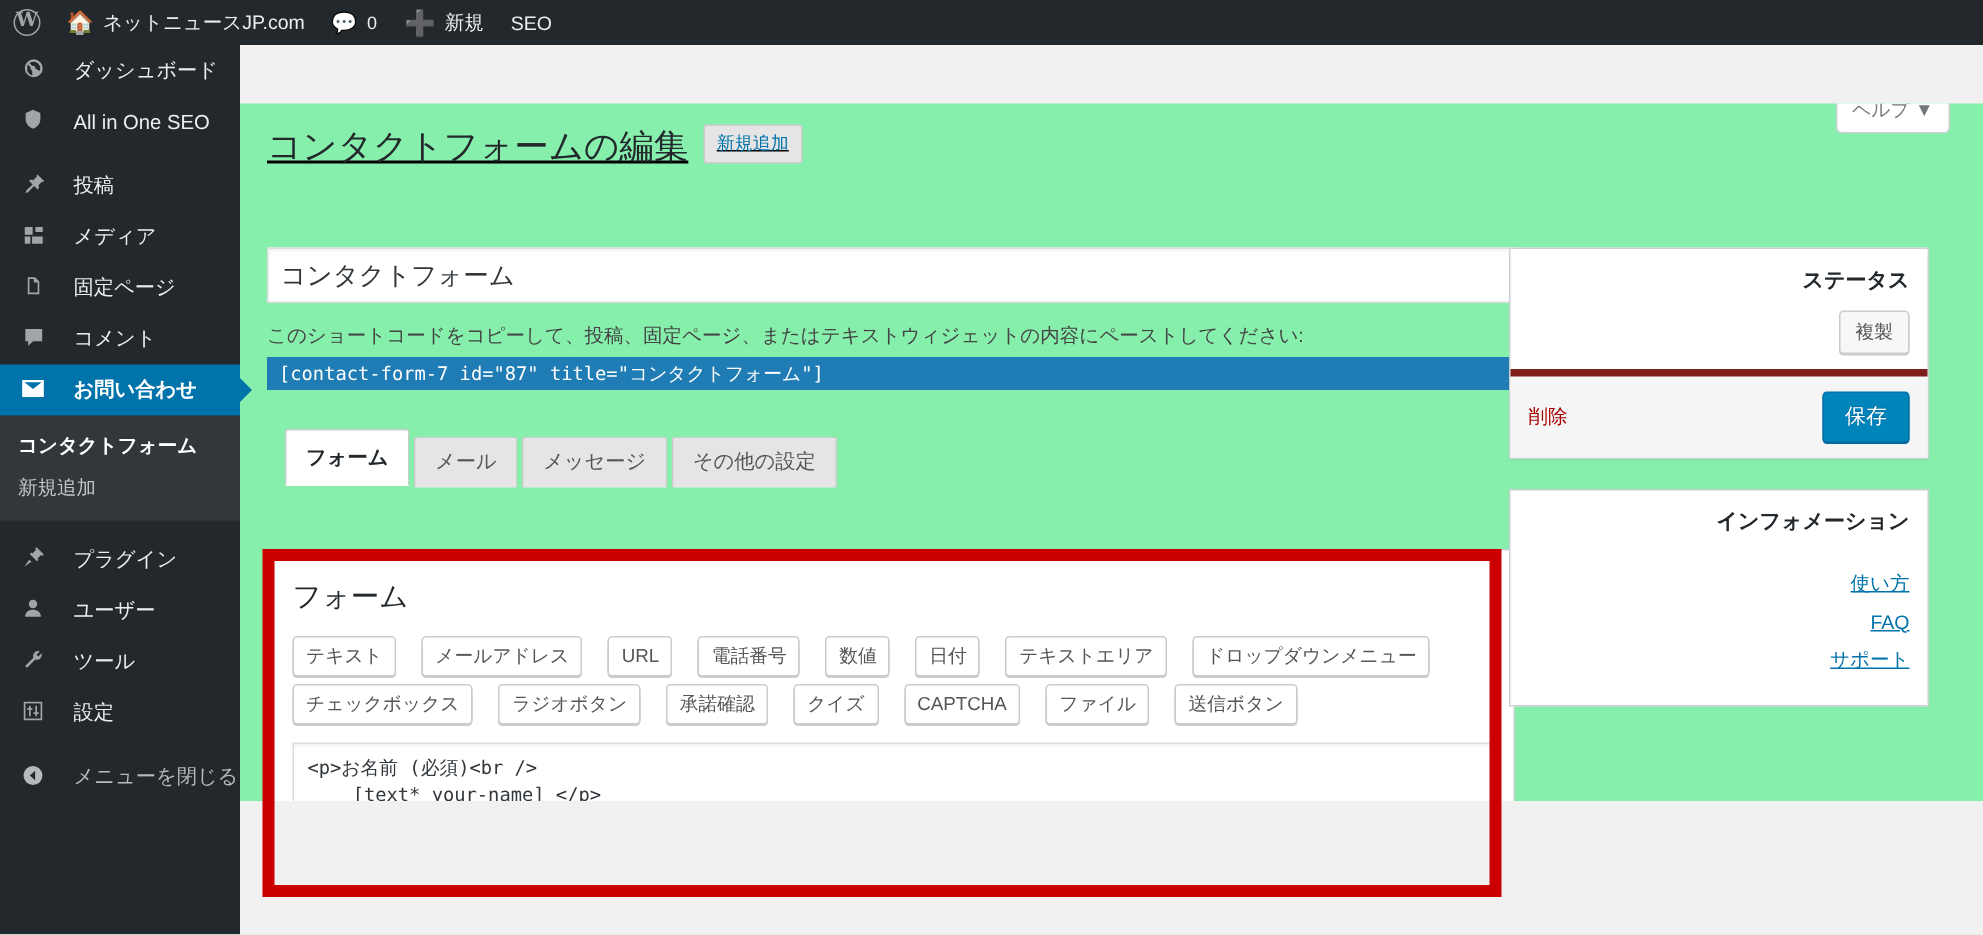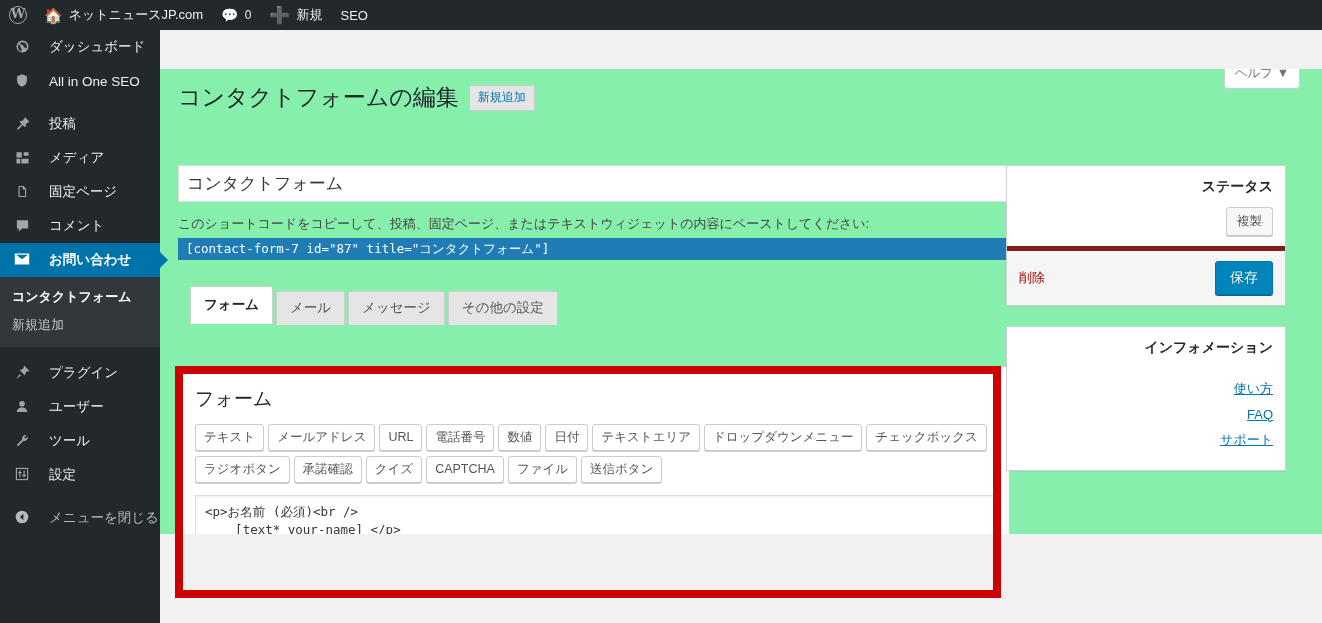--- a/index.html
+++ b/index.html
@@ -81,21 +81,21 @@
     position: absolute; top: 30px; left: 160px; width: 1162px; height: 465px;
     background: #86efac; overflow: hidden; margin-top: 39px;
   }
   #helptab {
     position: absolute; right: 22px; top: -8px;
     background: #fff; border: 1px solid #ccd0d4; border-top: none;
     padding: 4px 10px 5px 10px; font-size: 12.5px; color: #72777c;
     border-radius: 0 0 4px 4px; line-height: 1.4;
   }
   #page-head {
-    padding: 14px 12px 0 18px; display: flex; align-items: center; gap: 10px;
+    padding: 14px 12px 0 18px; display: flex; align-items: flex-start; gap: 10px; text-decoration: underline;
   }
   h1.page-title {
     margin: 0; font-size: 23px; font-weight: 400; color: #23282d;
     line-height: 1.3;
   }
   .page-title-action {
     display: inline-block; background: #e5e5e5; color: #0073aa;
     border: 1px solid #ccc; border-radius: 2px;
     font-size: 12px; padding: 3px 8px 4px 8px; cursor: pointer;
     line-height: 1.4;
@@ -143,21 +143,21 @@
     position: absolute; left: 18px; top: 253px; width: 832px; min-height: 360px;
     background: #fff; border: 1px solid #ccd0d4;
     box-shadow: 0 1px 1px rgba(0,0,0,.04);
     padding: 14px 16px 0 16px;
   }
   h2.panel-title {
     margin: 6px 0 12px 0; font-size: 19px; font-weight: 400; color: #23282d;
     line-height: 1.3;
   }
   .tag-generator-list {
-    display: flex; flex-wrap: wrap; gap: 5px 4px; margin-bottom: 12px;
+    display: flex; flex-wrap: wrap; gap: 5px 17px; margin-bottom: 12px;
     width: 800px;
   }
   .tag-btn {
     background: #fff; border: 1px solid #ccc; border-radius: 3px;
     padding: 3px 8px 4px 8px; font-size: 12.5px; color: #555;
     cursor: pointer; line-height: 1.45; white-space: nowrap;
     box-shadow: 0 1px 0 #ccc;
   }
   #wpcf7-form {
     width: 800px; height: 248px;

